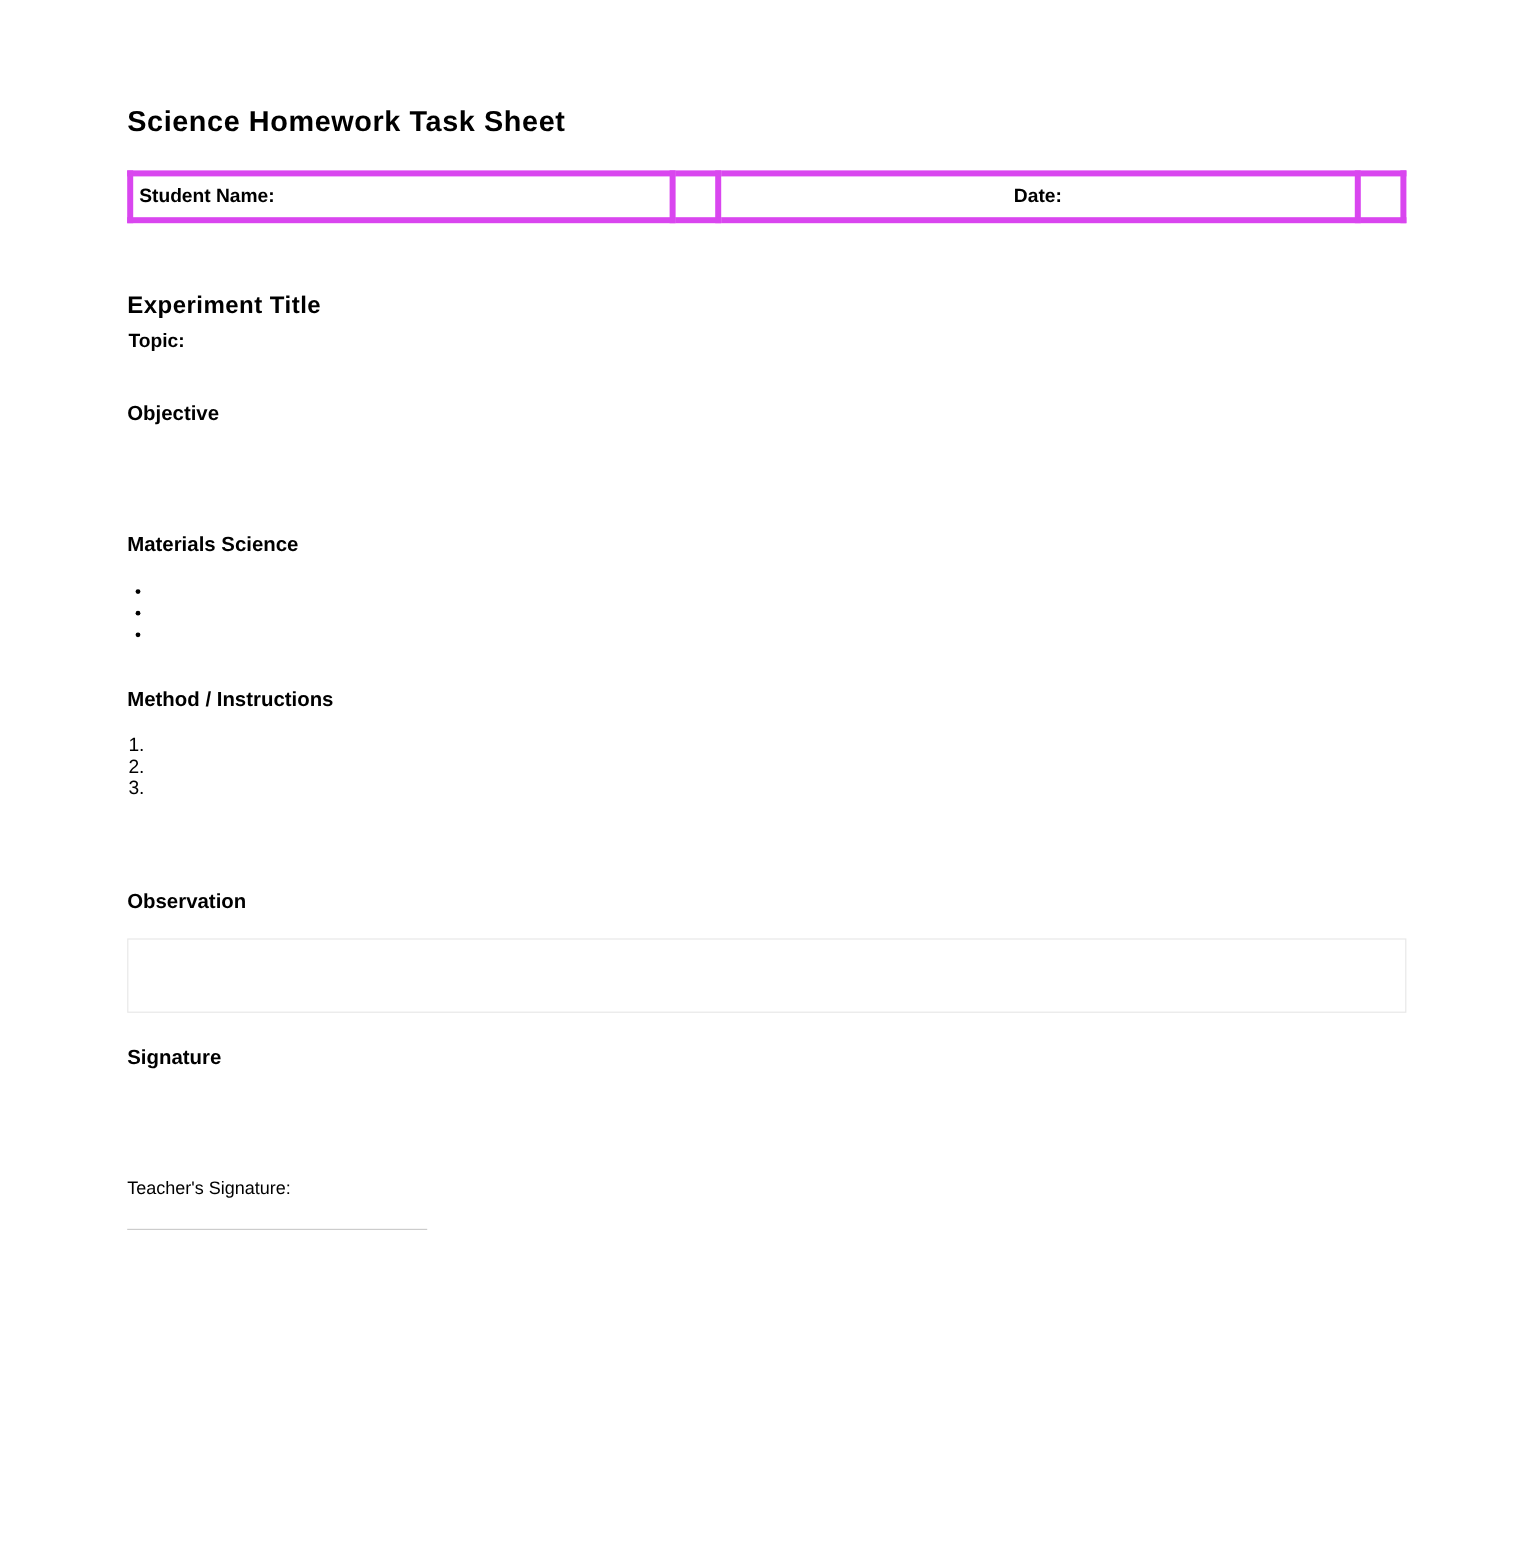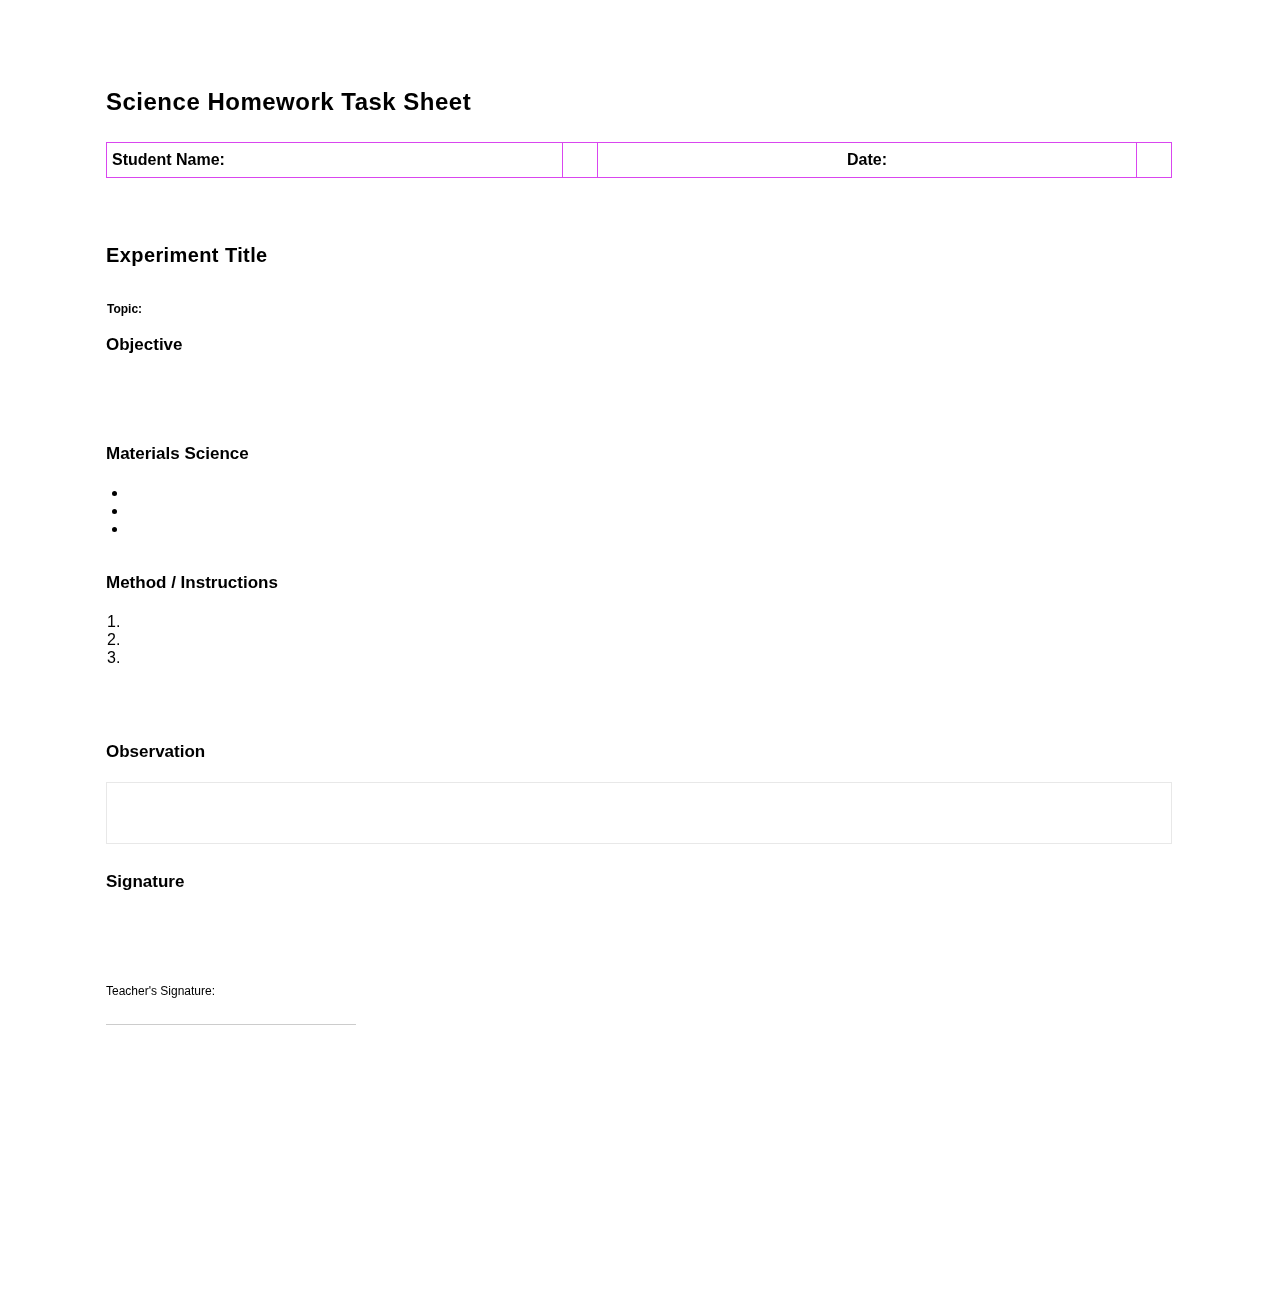--- a/index.html
+++ b/index.html
@@ -1,30 +1,30 @@
 <!DOCTYPE html>
 <html><head>
 <meta charset="utf-8">
 <style>
   html, body { margin: 0; padding: 0; background: #ffffff; }
   body { width: 1278px; height: 1300px; font-family: "Liberation Sans", sans-serif; color: #000; position: relative; }
   .page { position: absolute; left: 106px; top: 0; width: 1066px; }
   h1 { position: absolute; left: 0; top: 82px; margin: 0; font-size: 24px; font-weight: bold; letter-spacing: 0.5px; line-height: 40px; white-space: nowrap; }
   table.info { position: absolute; left: 0; top: 142px; width: 1066px; border-collapse: collapse; font-size: 16px; }
-  table.info td { border: 1px solid #d946ef; height: 34px; padding: 0 5px; font-weight: bold; vertical-align: middle; }
+  table.info td { border: 5px solid #d946ef; height: 34px; padding: 0 5px; font-weight: bold; vertical-align: middle; }
   .c1 { width: 446px; } .c2 { width: 24px; } .c3 { width: 529px; text-align: center; } .c4 { width: 24px; }
   .h2 { position: absolute; left: 0; margin: 0; font-size: 20px; font-weight: bold; letter-spacing: 0.4px; line-height: 28px; white-space: nowrap; }
   .h3 { position: absolute; left: 0; margin: 0; font-size: 17px; font-weight: bold; line-height: 24px; white-space: nowrap; }
-  .topic { position: absolute; left: 1px; top: 300px; font-size: 12px; font-weight: bold; line-height: 18px; }
+  .topic { position: absolute; left: 1px; top: 276px; font-size: 16px; font-weight: bold; line-height: 18px; }
   ul.mat { position: absolute; left: 0; top: 484px; margin: 0; padding: 0 0 0 22px; font-size: 16px; line-height: 18px; }
   ul.mat li { height: 18px; }
   ol.steps { position: absolute; left: 1px; top: 613px; margin: 0; padding: 0; list-style: none; font-size: 16px; line-height: 18px; }
   ol.steps li { height: 18px; }
   .obs-box { position: absolute; left: 0; top: 782px; width: 1064px; height: 60px; border: 1px solid #e8e8e8; }
-  .sig-label { position: absolute; left: 0; top: 982px; font-size: 12px; line-height: 18px; }
+  .sig-label { position: absolute; left: 0; top: 982px; font-size: 15px; line-height: 18px; }
   .sig-line { position: absolute; left: 0; top: 1024px; width: 250px; height: 0; border-top: 1px solid #cccccc; }
 </style>
 </head>
 <body>
 
 <div class="page">
   <h1>Science Homework Task Sheet</h1>
 
   <table class="info">
     <tbody>

